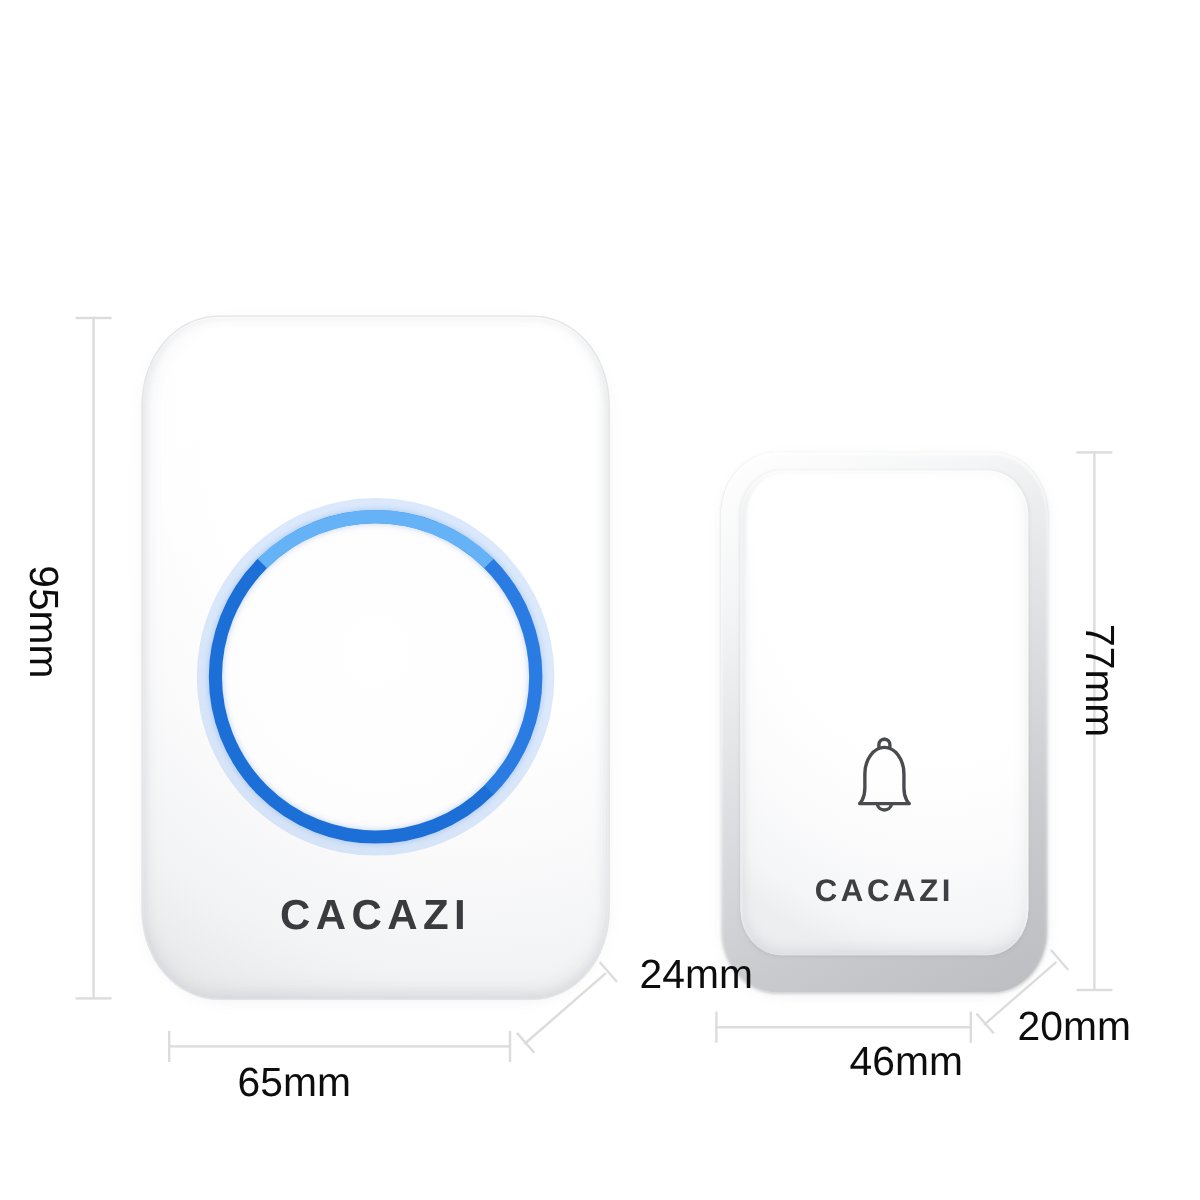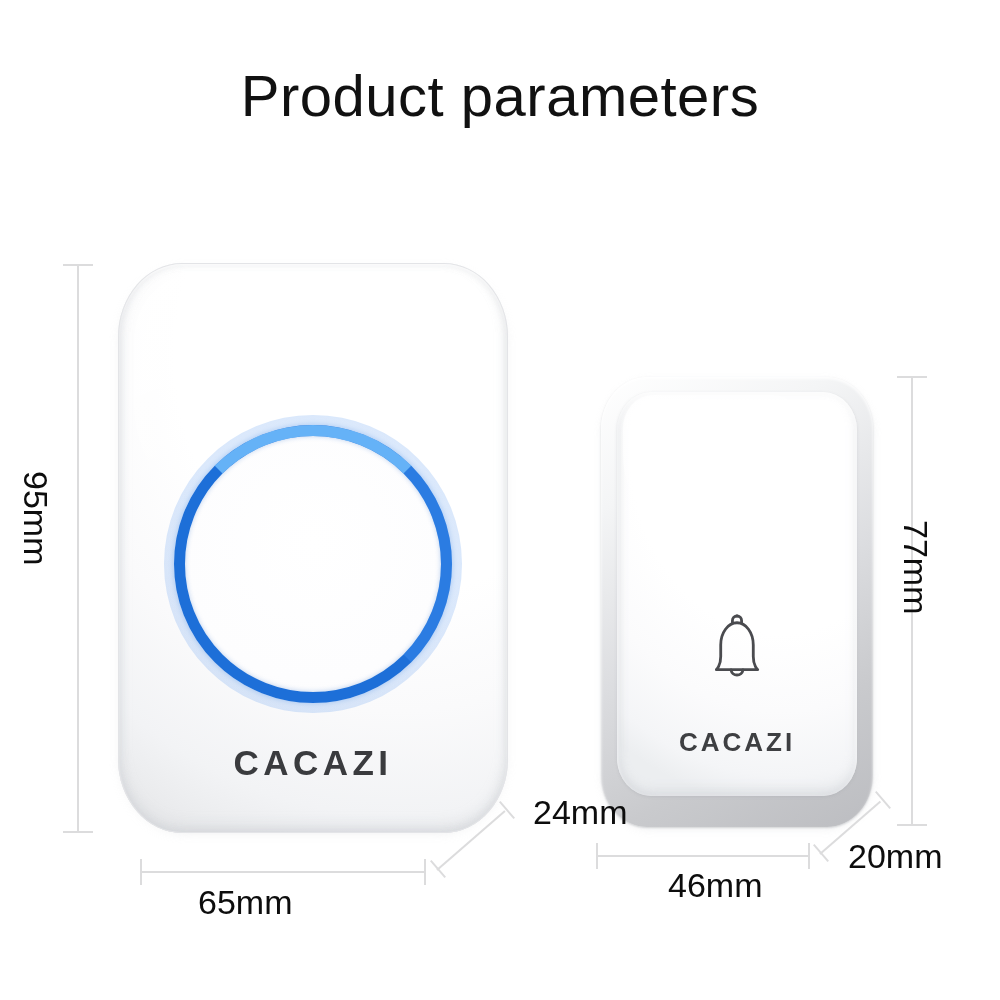--- a/index.html
+++ b/index.html
@@ -273,21 +273,20 @@
   .dim-label-rot-cw {
     transform: rotate(90deg);
     transform-origin: 0 0;
   }
 </style>
 </head>
 <body>
 
 <div id="stage">
 
-  <div id="page-title">Product parameters</div>
 
   <div id="receiver">
     <div id="receiver-shadow"></div>
     <div id="receiver-body"></div>
     <div id="receiver-edge"></div>
     <div id="receiver-sheen"></div>
 
     <div id="led-ring-glow"></div>
     <div id="led-ring-inner"></div>
     <div id="led-ring"></div>
@@ -339,20 +338,20 @@
   <div class="dim-label" style="left:533px; top:793px;">24mm</div>
 
   <div class="dim-cap-h" style="left:897px; top:376px;"></div>
   <div class="dim-line-v" style="left:911px; top:376px; height:449px;"></div>
   <div class="dim-cap-h" style="left:897px; top:824px;"></div>
   <div class="dim-label dim-label-rot-cw" style="left:935px; top:520px;">77mm</div>
 
   <div class="dim-cap-v" style="left:596px; top:843px;"></div>
   <div class="dim-line-h" style="left:596px; top:855px; width:213px;"></div>
   <div class="dim-cap-v" style="left:808px; top:843px;"></div>
-  <div class="dim-label" style="left:668px; top:866px;">46mm</div>
+  <div class="dim-label" style="left:708px; top:866px;">46mm</div>
 
   <div class="dim-diag" style="left:820px; top:853px; width:80px; transform:rotate(-41deg);"></div>
   <div class="dim-diag-cap" style="left:820px; top:842px; transform:rotate(-41deg);"></div>
   <div class="dim-diag-cap" style="left:882px; top:789px; transform:rotate(-41deg);"></div>
   <div class="dim-label" style="left:848px; top:837px;">20mm</div>
 
 </div>
 
 </body></html>

